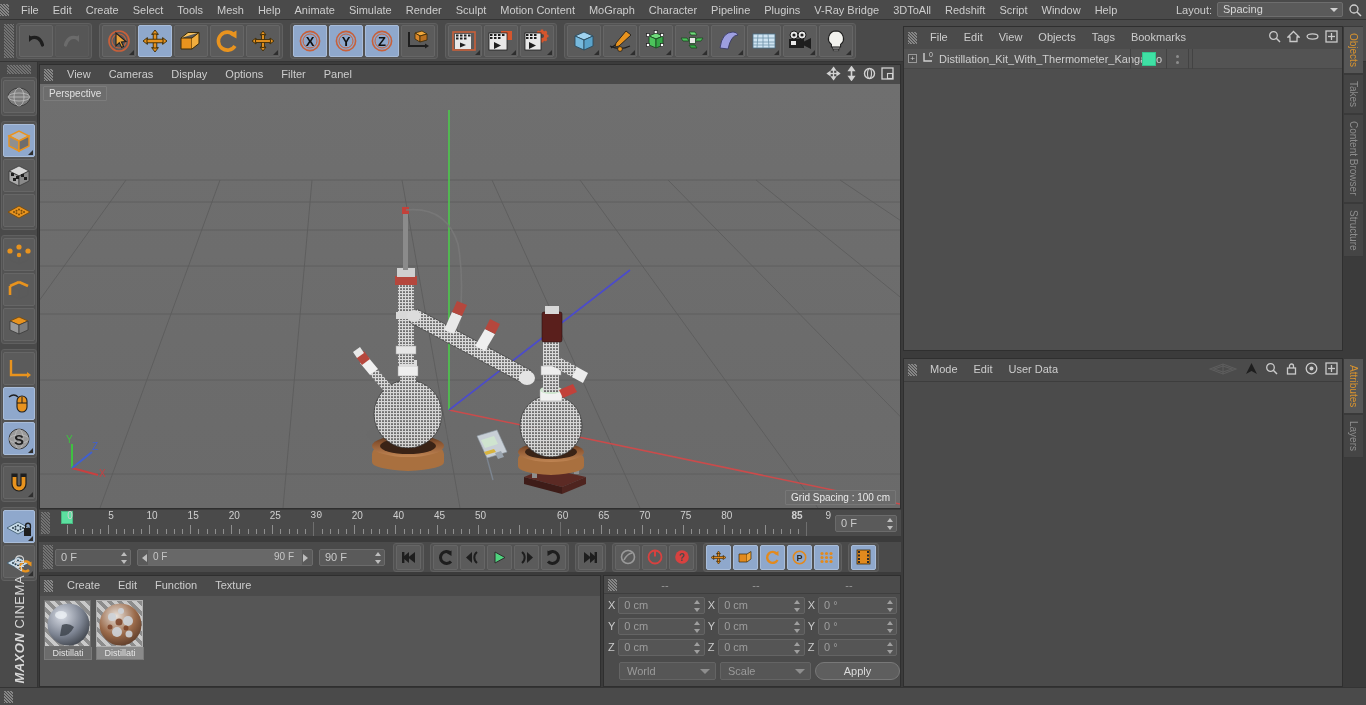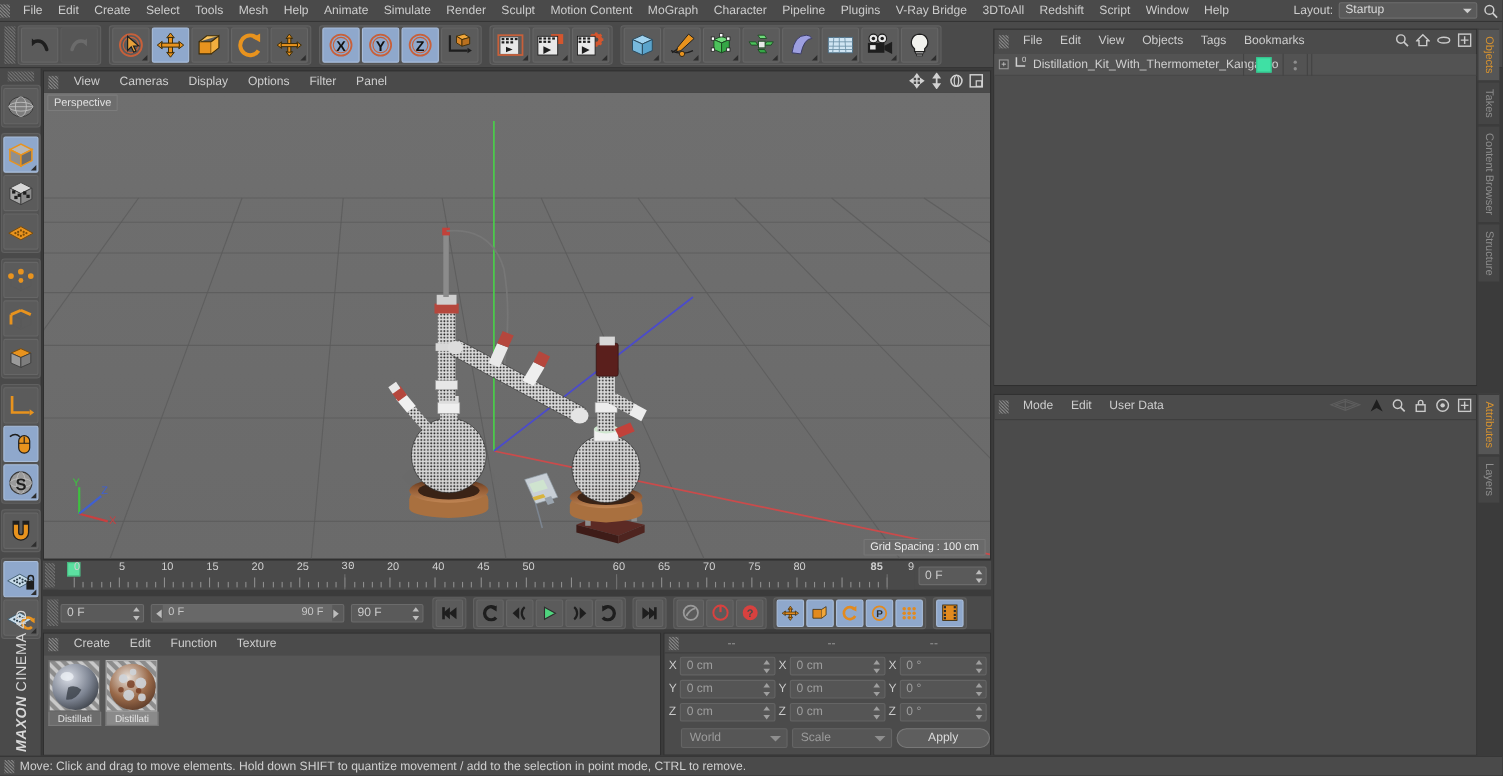--- a/index.html
+++ b/index.html
@@ -294,21 +294,21 @@
         <span class="menuitem">V-Ray Bridge</span>
         <span class="menuitem">3DToAll</span>
         <span class="menuitem">Redshift</span>
         <span class="menuitem">Script</span>
         <span class="menuitem">Window</span>
         <span class="menuitem">Help</span>
       </div>
     <div class="layout-wrap">
       <span class="layout-label">Layout:</span>
       <div class="combo">
-        <span>Startup</span>
+        <span>Spacing</span>
         <span class="arw"></span>
       </div>
       <span class="mini-icon">
         <svg width="14" height="14" viewBox="0 0 14 14">
             <circle cx="6" cy="6" r="4" fill="none" stroke="#cfcfcf" stroke-width="1.3"></circle>
             <line x1="9" y1="9" x2="13" y2="13" stroke="#cfcfcf" stroke-width="1.5"></line>
           </svg>
       </span>
     </div>
   </div>
@@ -1515,16 +1515,15 @@
       <div class="vtab">Content Browser</div>
       <div class="vtab">Structure</div>
     </div>
   <div class="vtabs" id="vtabs-bottom" style="top:358px;">
       <div class="vtab active">Attributes</div>
       <div class="vtab">Layers</div>
     </div>
 
   <div id="statusbar">
     <span class="grip"></span>
-    <span id="statustext">Move: Click and drag to move elements. Hold down SHIFT to quantize movement / add to the selection in point mode, CTRL to remove.</span>
   </div>
 
 </div>
 
 </body></html>

